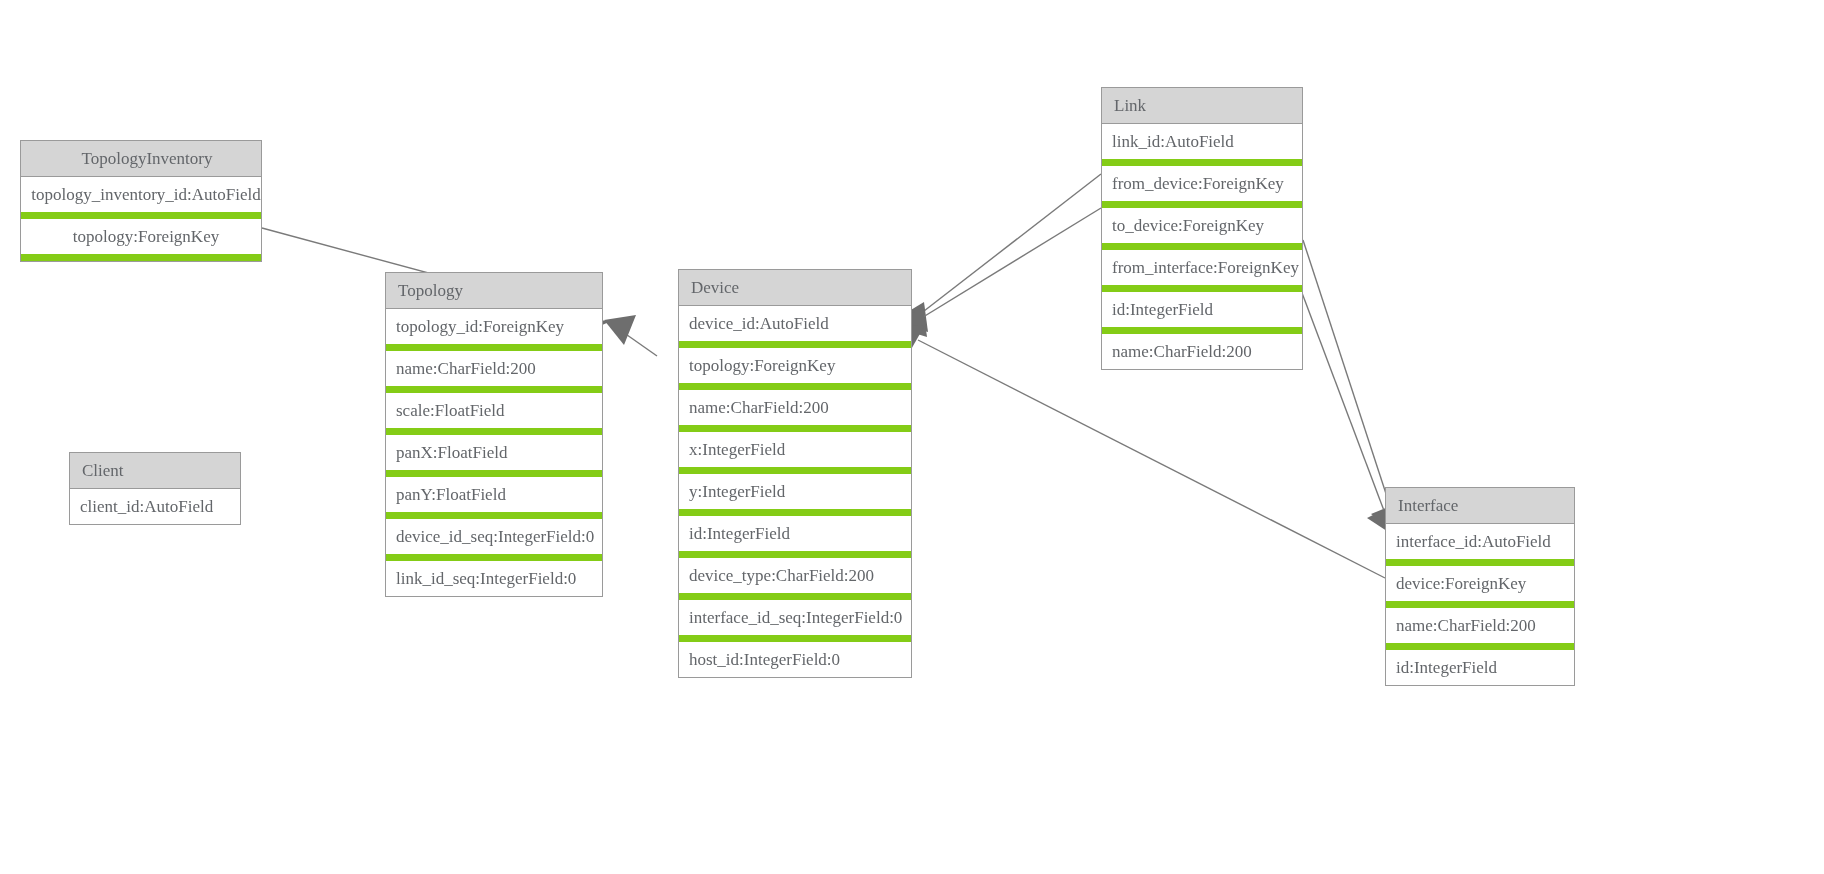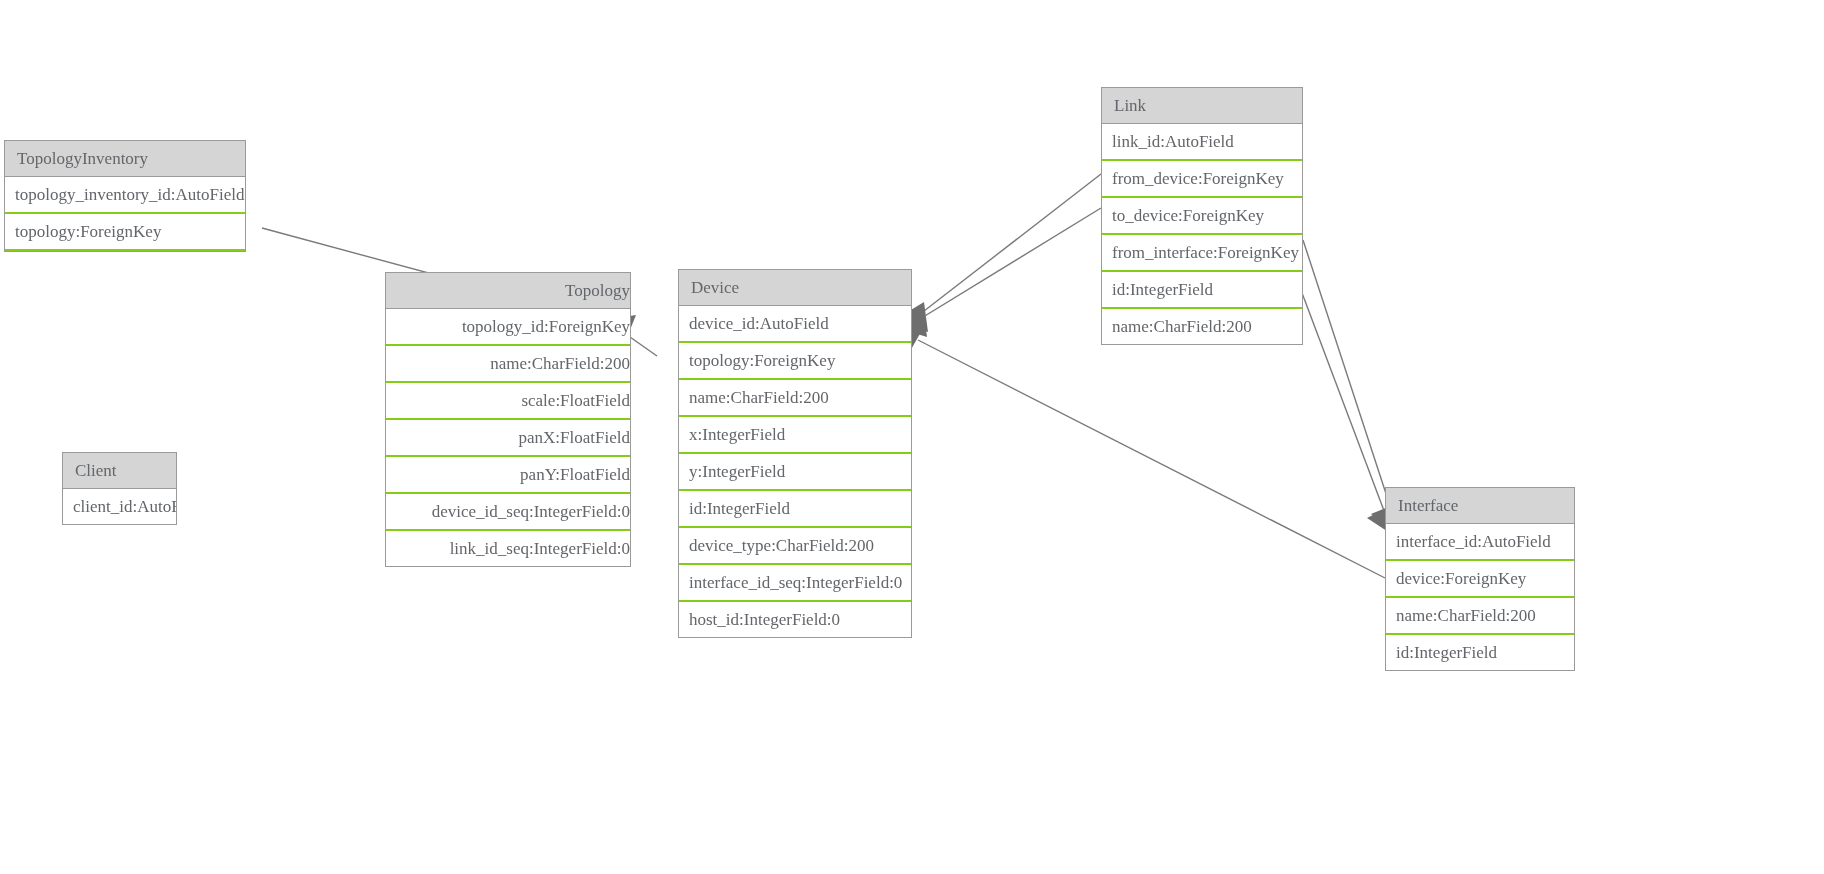--- a/index.html
+++ b/index.html
@@ -43,21 +43,21 @@
     border-bottom: 1px solid #9a9a9a;
     color: #63666a;
     font-size: 17px;
     line-height: 19px;
     padding: 8px 0 8px 12px;
     white-space: nowrap;
     overflow: hidden;
   }
   .entity-field {
     box-sizing: border-box;
-    border-bottom: 2px solid #84cc16;
+    border-bottom: 7px solid #84cc16;
     color: #63666a;
     font-size: 17px;
     line-height: 19px;
     padding: 8px 0 8px 10px;
     white-space: nowrap;
     overflow: hidden;
     background: #ffffff;
   }
   .entity-field.last {
     border-bottom: none;
@@ -100,38 +100,38 @@
       <polygon points="1398,535 1371,514 1398,503" fill="#6e6e6e"></polygon>
     </g>
 
     <g>
       <line x1="1296" y1="277" x2="1386" y2="516" stroke="#7a7a7a" stroke-width="1.4"></line>
       <polygon points="1396,537 1367,518 1393,505" fill="#6e6e6e"></polygon>
     </g>
 
   </svg>
 
-  <div class="entity" style="left:4px; top:140px; width:242px;">
+  <div class="entity" style="left:20px; top:140px; width:242px;text-align:center;">
     <div class="entity-title">TopologyInventory</div>
     <div class="entity-field">topology_inventory_id:AutoField</div>
     <div class="entity-field">topology:ForeignKey</div>
   </div>
 
-  <div class="entity" style="left:385px; top:272px; width:246px;text-align:right;">
+  <div class="entity" style="left:385px; top:272px; width:218px;">
     <div class="entity-title">Topology</div>
     <div class="entity-field">topology_id:ForeignKey</div>
     <div class="entity-field">name:CharField:200</div>
     <div class="entity-field">scale:FloatField</div>
     <div class="entity-field">panX:FloatField</div>
     <div class="entity-field">panY:FloatField</div>
     <div class="entity-field">device_id_seq:IntegerField:0</div>
     <div class="entity-field last">link_id_seq:IntegerField:0</div>
   </div>
 
-  <div class="entity" style="left:62px; top:452px; width:115px;">
+  <div class="entity" style="left:69px; top:452px; width:172px;">
     <div class="entity-title">Client</div>
     <div class="entity-field last">client_id:AutoField</div>
   </div>
 
   <div class="entity" style="left:678px; top:269px; width:234px;">
     <div class="entity-title">Device</div>
     <div class="entity-field">device_id:AutoField</div>
     <div class="entity-field">topology:ForeignKey</div>
     <div class="entity-field">name:CharField:200</div>
     <div class="entity-field">x:IntegerField</div>

